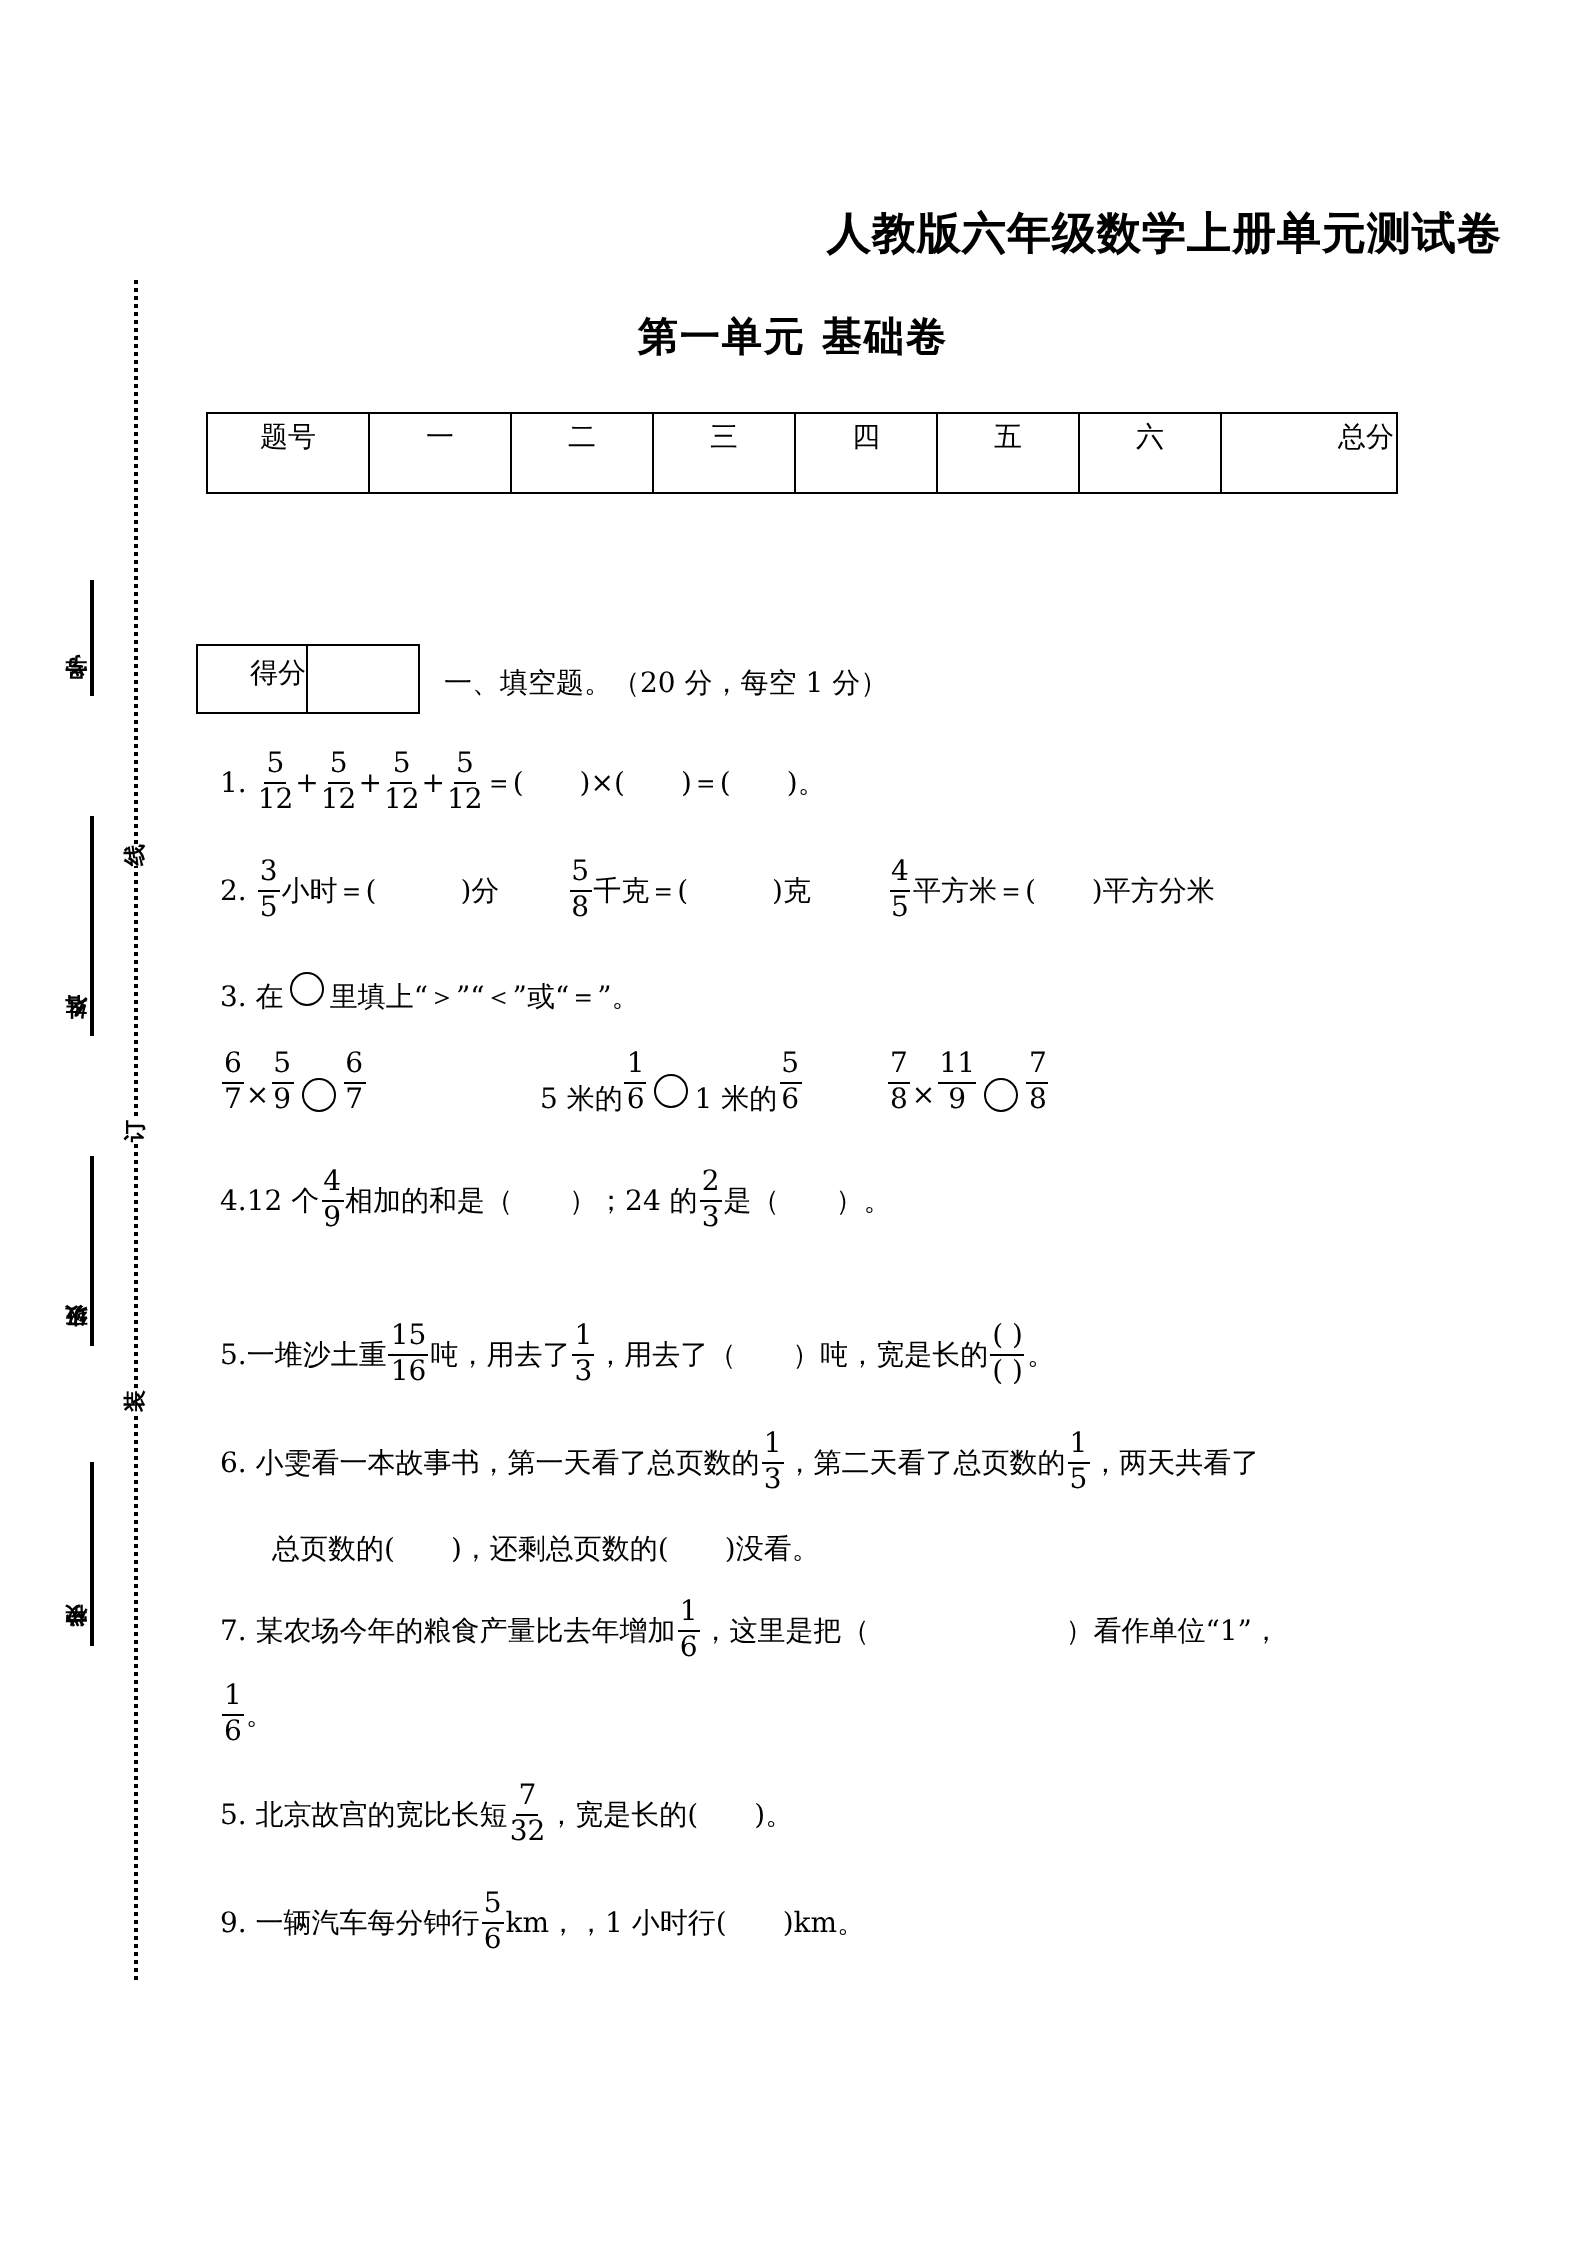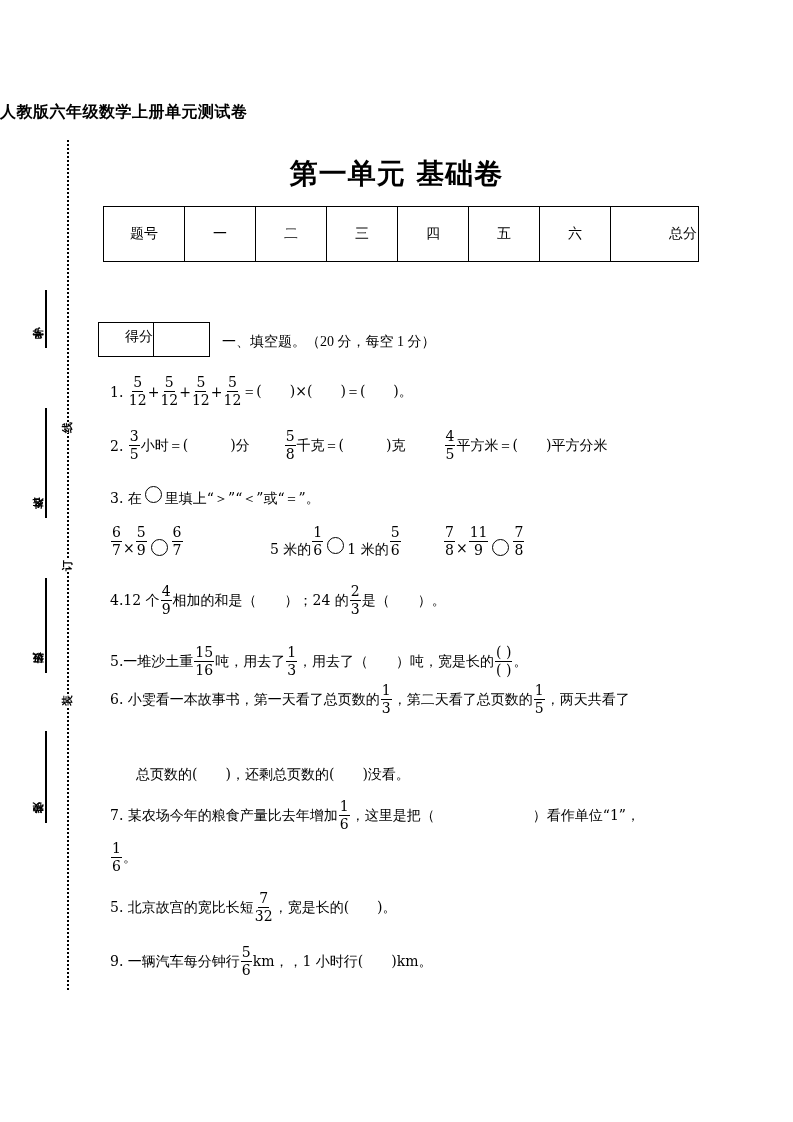--- a/index.html
+++ b/index.html
@@ -1,28 +1,28 @@
 <!DOCTYPE html>
 <html><head>
 <meta charset="utf-8">
 <style>
   html, body { margin: 0; padding: 0; background: #ffffff; }
   body { width: 793px; height: 1122px; position: relative; overflow: hidden;
          font-family: "DejaVu Serif", "Liberation Serif", serif; color: #000; }
   .abs { position: absolute; }
-  .title1 { left: 0; width: 751px; top: 102px; text-align: left; font-size: 16px; font-weight: bold;
+  .title1 { left: 0; width: 751px; top: 102px; text-align: right; font-size: 22px; font-weight: bold;
             font-family: "DejaVu Serif", serif; letter-spacing: 0.5px; }
-  .title2 { left: 0; width: 793px; top: 155px; text-align: center; font-size: 28px; font-weight: bold;
+  .title2 { left: 0; width: 793px; top: 155px; text-align: center; font-size: 20px; font-weight: bold;
             font-family: "DejaVu Sans", sans-serif; letter-spacing: 1px; }
   table.score { position: absolute; left: 103px; top: 206px; width: 596px; border-collapse: collapse; font-size: 14px; }
-  table.score td { border: 1.3px solid #000; height: 35px; vertical-align: top; padding-top: 18px; text-align: center; margin-top: 25px; }
+  table.score td { border: 1.3px solid #000; height: 35px; vertical-align: top; padding-top: 3px; text-align: center; margin-top: 25px; }
   table.score td.last { text-align: right; padding-left: 8px; }
   .defen { left: 98px; top: 322px; width: 110px; height: 33px; border: 1.3px solid #000; display: flex; text-align: right; }
   .defen .lbl { width: 55px; border-right: 1.3px solid #000; font-size: 14px; padding: 5px 0 0 7px; box-sizing: border-box; }
-  .sec { left: 222px; top: 333px; font-size: 14px; font-family: Liberation Serif, serif; }
+  .sec { left: 222px; top: 333px; font-size: 14px; }
   .q { font-size: 14px; white-space: nowrap; display: flex; align-items: center; }
   .frac { display: inline-flex; flex-direction: column; align-items: center; font-size: 14px; line-height: 17px; margin: 0 1px; vertical-align: middle; }
   .frac .n { padding: 0 1px; border-bottom: 1px solid #000; }
   .circle { display: inline-block; width: 15px; height: 15px; border: 1.3px solid #000; border-radius: 50%; margin: 0 3px; }
   .gap { display: inline-block; }
   
   .dotline { left: 67px; top: 140px; height: 850px; border-left: 2px dotted #000; }
   .mline { left: 45px; width: 1.5px; background: #000; }
   .vlabel { left: 32px; font-size: 11px; font-weight: bold; writing-mode: vertical-rl; transform: rotate(180deg); font-family: "DejaVu Sans", sans-serif; }
   .bind { left: 62px; font-size: 11px; font-weight: bold; background: #fff; font-family: "DejaVu Sans", sans-serif; transform: rotate(-90deg); }
@@ -170,40 +170,40 @@
       <span>9</span>
     </span>
   <span>相加的和是（　　）；24 的</span>
   <span class="frac">
       <span class="n">2</span>
       <span>3</span>
     </span>
   <span>是（　　）。</span>
 </div>
 
-<div class="abs q" style="left:110px;top:644px">
+<div class="abs q" style="left:110px;top:660px">
   <span>5.一堆沙土重</span>
   <span class="frac">
       <span class="n">15</span>
       <span>16</span>
     </span>
   <span>吨，用去了</span>
   <span class="frac">
       <span class="n">1</span>
       <span>3</span>
     </span>
   <span>，用去了（　　）吨，宽是长的</span>
   <span class="frac">
       <span class="n">( )</span>
       <span>( )</span>
     </span>
   <span>。</span>
 </div>
 
-<div class="abs q" style="left:110px;top:682px">
+<div class="abs q" style="left:110px;top:714px">
   <span>6.  小雯看一本故事书，第一天看了总页数的</span>
   <span class="frac">
       <span class="n">1</span>
       <span>3</span>
     </span>
   <span>，第二天看了总页数的</span>
   <span class="frac">
       <span class="n">1</span>
       <span>5</span>
     </span>

